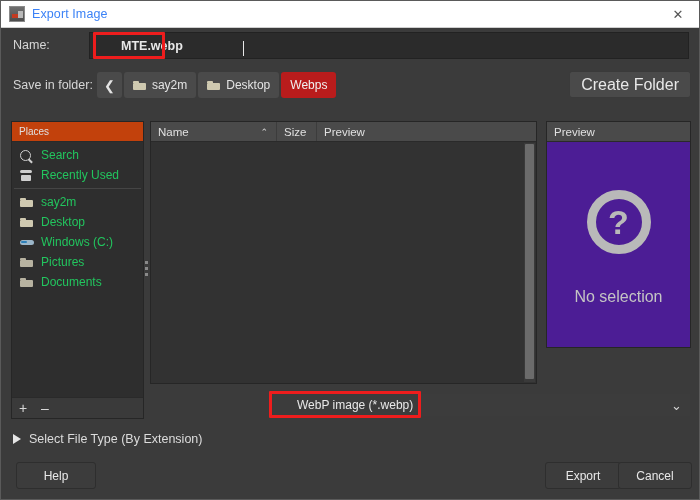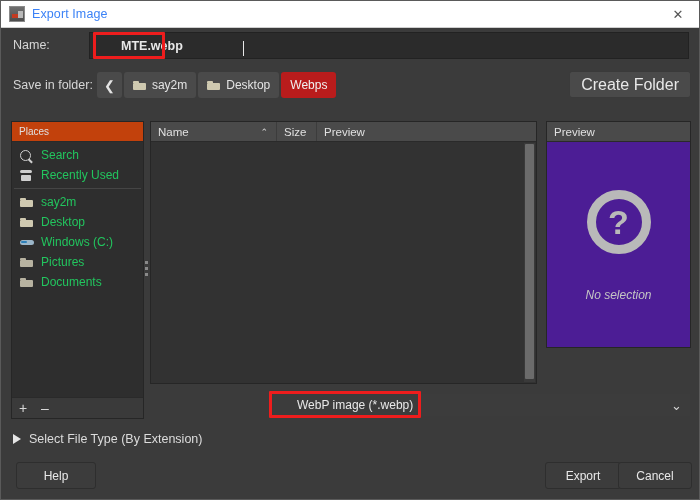--- a/index.html
+++ b/index.html
@@ -431,22 +431,21 @@
     font-size: 34px;
     font-weight: bold;
     font-family: "Liberation Sans", sans-serif;
   }
   .no-sel {
     position: absolute;
     left: 0; top: 146px;
     width: 100%;
     text-align: center;
     color: #c4c4c4;
-    font-size: 12px;
-    font-style: italic;
+    font-size: 16px;
   }
 
   
   .filetype {
     position: absolute;
     left: 272px; top: 393px;
     width: 417px; height: 22px;
     background: #3c3c3c;
     display: flex;
     align-items: center;

